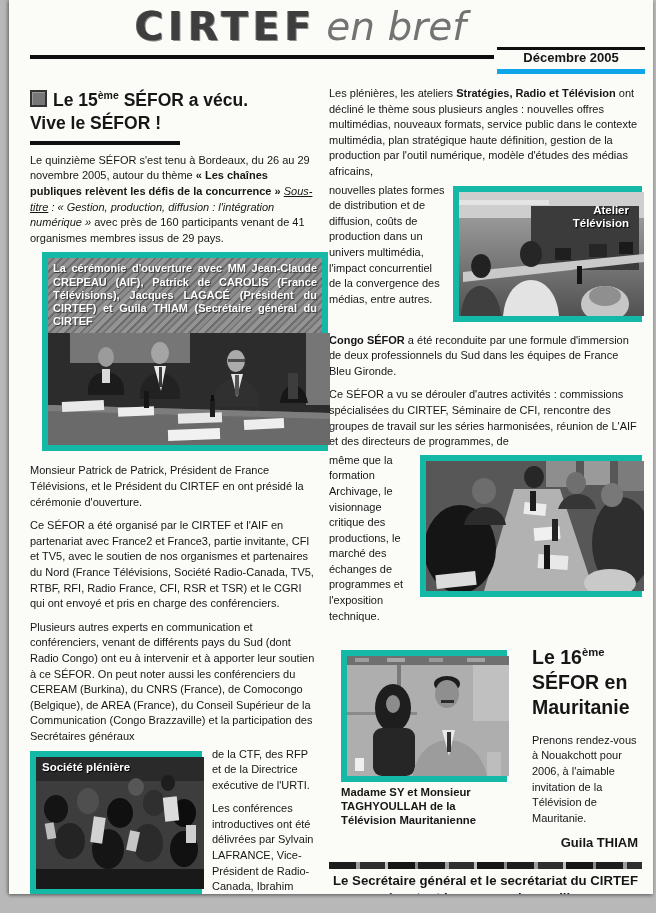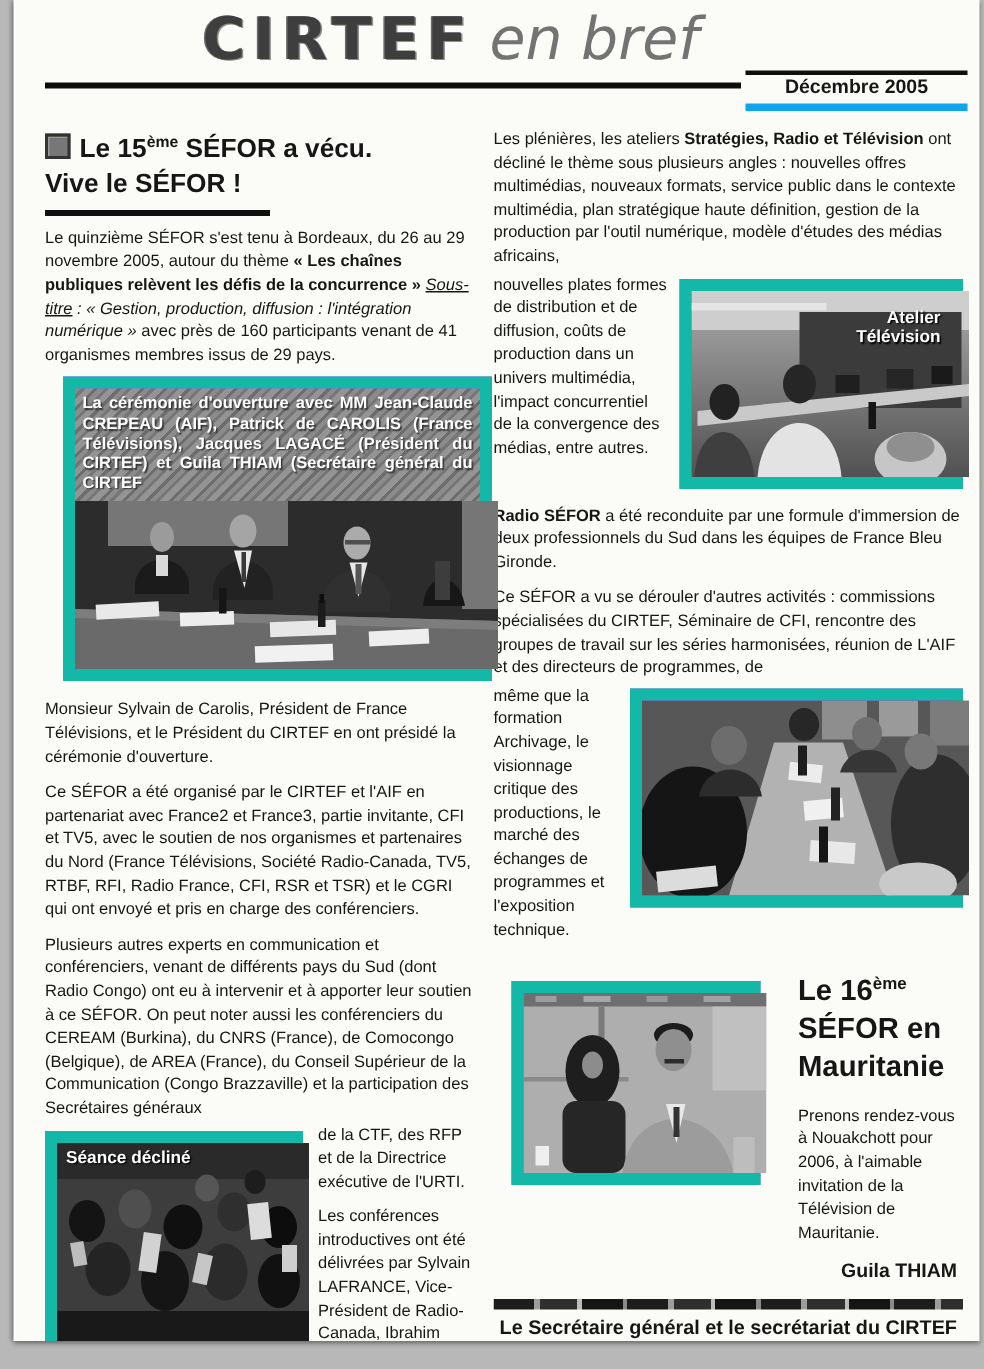--- a/index.html
+++ b/index.html
@@ -45,21 +45,21 @@
   
   .article-title{font-size:17.5px;font-weight:bold;line-height:23px;margin:2px 0 0 0;}
   .bullet-square{
     display:inline-block;width:13px;height:13px;background:#777;
     border:2px solid #333;margin-right:6px;position:relative;top:1px;
     box-shadow:inset 1px 1px 0 #999;
   }
   .title-underline{width:150px;height:4px;background:#101010;margin-top:6px;}
   
   figure{margin:12px;padding:0;}
-  .photo{border:8px solid #14b8a6;background:#8b5cf6;position:relative;box-sizing:border-box;}
+  .photo{border:6px solid #14b8a6;background:#000000;position:relative;box-sizing:border-box;}
   .photo svg{display:block;}
   .overlay-caption{
     color:#fff;font-weight:bold;font-size:11px;line-height:13.2px;
     padding:4px 5px 5px;text-align:justify;
     background:
       repeating-linear-gradient(135deg,#8b8b8b 0 3px,#767676 3px 5px,#949494 5px 9px,#6d6d6d 9px 11px);
     text-shadow:1px 1px 1px #2e2e2e;
   }
   .photo-label{
     position:absolute;color:#fff;font-weight:bold;font-size:11.5px;line-height:13px;
@@ -141,29 +141,29 @@
           <rect x="70" y="74" width="36" height="9" fill="#ededed" transform="rotate(-2 88 78)"></rect>
           <rect x="130" y="80" width="44" height="10" fill="#e7e7e7" transform="rotate(-2 152 85)"></rect>
           <rect x="196" y="86" width="40" height="10" fill="#eeeeee" transform="rotate(-3 216 91)"></rect>
           <rect x="120" y="96" width="52" height="11" fill="#f1f1f1" transform="rotate(-2 146 101)"></rect>
           <rect x="96" y="58" width="5" height="17" fill="#161616"></rect>
           <rect x="162" y="66" width="5" height="18" fill="#1c1c1c"></rect>
           <rect x="163" y="62" width="3" height="6" fill="#0e0e0e"></rect>
         </svg>
       </figure>
 
-      <p class="body">Monsieur Sylvain de Carolis, Président de France Télévisions, et le Président du CIRTEF en ont présidé la cérémonie d'ouverture.</p>
+      <p class="body">Monsieur Patrick de Patrick, Président de France Télévisions, et le Président du CIRTEF en ont présidé la cérémonie d'ouverture.</p>
 
       <p class="body">Ce SÉFOR a été organisé par le CIRTEF et l'AIF en partenariat avec France2 et France3, partie invitante, CFI et TV5, avec le soutien de nos organismes et partenaires du Nord (France Télévisions, Société Radio-Canada, TV5, RTBF, RFI, Radio France, CFI, RSR et TSR) et le CGRI qui ont envoyé et pris en charge des conférenciers.</p>
 
       <p class="body">Plusieurs autres experts en communication et conférenciers, venant de différents pays du Sud (dont Radio Congo) ont eu à intervenir et à apporter leur soutien à ce SÉFOR. On peut noter aussi les conférenciers du CEREAM (Burkina), du CNRS (France), de Comocongo (Belgique), de AREA (France), du Conseil Supérieur de la Communication (Congo Brazzaville) et la participation des Secrétaires généraux</p>
 
       <div class="wrap-block">
         <figure class="photo photo-seance">
-          <div class="photo-label label-seance">Séance décliné</div>
+          <div class="photo-label label-seance">Société plénière</div>
           <svg width="168" height="132" viewBox="0 0 168 132" preserveAspectRatio="none">
             <rect x="0" y="0" width="168" height="132" fill="#3d3d3d"></rect>
             <rect x="0" y="0" width="168" height="24" fill="#2a2a2a"></rect>
             <rect x="0" y="112" width="168" height="20" fill="#191919"></rect>
             <ellipse cx="20" cy="52" rx="12" ry="14" fill="#141414"></ellipse>
             <ellipse cx="52" cy="44" rx="11" ry="13" fill="#4f4f4f"></ellipse>
             <ellipse cx="84" cy="56" rx="13" ry="15" fill="#101010"></ellipse>
             <ellipse cx="118" cy="46" rx="11" ry="13" fill="#2f2f2f"></ellipse>
             <ellipse cx="148" cy="56" rx="12" ry="14" fill="#0d0d0d"></ellipse>
             <ellipse cx="34" cy="84" rx="15" ry="18" fill="#242424"></ellipse>
@@ -213,21 +213,21 @@
             <path d="M2,124 C4,84 38,84 42,124 Z" fill="#3f3f3f"></path>
             <ellipse cx="22" cy="74" rx="10" ry="12" fill="#222"></ellipse>
             <ellipse cx="146,">,</ellipse>
             <ellipse cx="146" cy="112" rx="24" ry="18" fill="#c6c6c6"></ellipse>
             <ellipse cx="146" cy="104" rx="16" ry="10" fill="#8f8f8f"></ellipse>
           </svg>
         </figure>
         <p class="body" style="margin-top:3px">nouvelles plates formes de distribution et de diffusion, coûts de production dans un univers multimédia, l'impact concurrentiel de la convergence des médias, entre autres.</p>
       </div>
 
-      <p class="body"><span class="b">Radio SÉFOR</span><span> a été reconduite par une formule d'immersion de deux professionnels du Sud dans les équipes de France Bleu Gironde.</span></p>
+      <p class="body"><span class="b">Congo SÉFOR</span><span> a été reconduite par une formule d'immersion de deux professionnels du Sud dans les équipes de France Bleu Gironde.</span></p>
 
       <p class="body">Ce SÉFOR a vu se dérouler d'autres activités : commissions spécialisées du CIRTEF, Séminaire de CFI, rencontre des groupes de travail sur les séries harmonisées, réunion de L'AIF et des directeurs de programmes, de</p>
 
       <div class="wrap-block">
         <figure class="fig-groupe">
           <div class="photo photo-groupe">
             <svg width="218" height="130" viewBox="0 0 218 130" preserveAspectRatio="none">
               <rect x="0" y="0" width="218" height="130" fill="#575757"></rect>
               <rect x="120" y="0" width="30" height="26" fill="#8e8e8e"></rect>
               <rect x="158" y="0" width="26" height="24" fill="#9a9a9a"></rect>
@@ -274,20 +274,21 @@
               <ellipse cx="100" cy="28" rx="13" ry="8" fill="#1c1c1c"></ellipse>
               <ellipse cx="100" cy="38" rx="12" ry="14" fill="#8f8f8f"></ellipse>
               <rect x="94" y="44" width="13" height="3" fill="#2b2b2b"></rect>
               <path d="M66,120 C72,72 130,72 140,120 Z" fill="#9c9c9c"></path>
               <polygon points="95,74 108,74 102,100" fill="#e8e8e8"></polygon>
               <rect x="100" y="76" width="4" height="20" fill="#333"></rect>
               <rect x="8" y="102" width="9" height="13" fill="#efefef"></rect>
               <rect x="140" y="96" width="14" height="24" fill="#bdbdbd"></rect>
             </svg>
           </div>
+          <figcaption class="caption-madamesy">Madame SY et Monsieur TAGHYOULLAH de la Télévision Mauritanienne</figcaption>
         </figure>
         <div class="sefor16-right">
           <h2 class="sefor16-title"><span>Le 16</span><sup class="ord">ème</sup><br><span>SÉFOR en</span><br><span>Mauritanie</span></h2>
           <p class="body sefor16-body">Prenons rendez-vous à Nouakchott pour 2006, à l'aimable invitation de la Télévision de Mauritanie.</p>
           <div class="signature">Guila THIAM</div>
         </div>
       </div>
 
       <div class="voeux">
         <div class="voeux-bar"></div>

